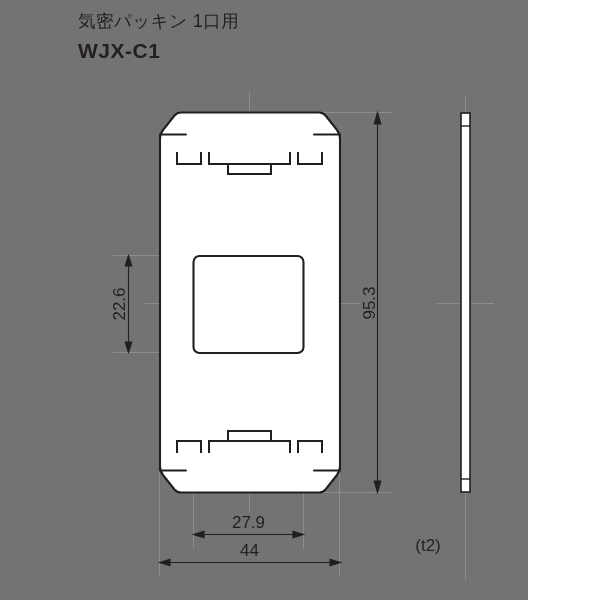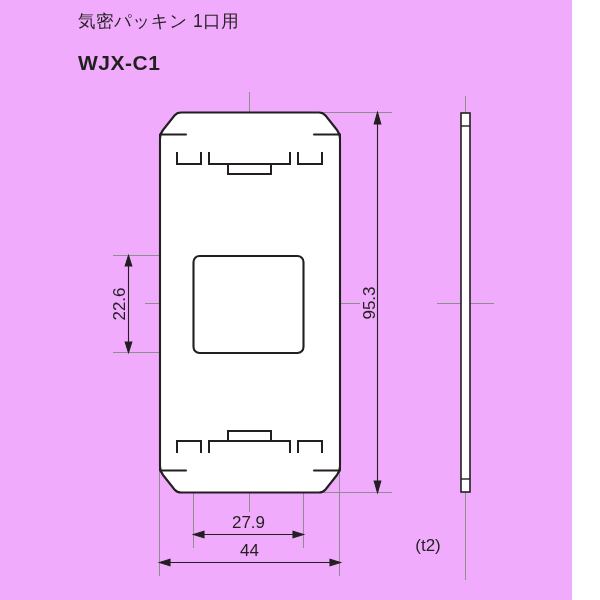--- a/index.html
+++ b/index.html
@@ -11,44 +11,44 @@
   body {
     width: 600px;
     height: 600px;
     font-family: "Liberation Sans", sans-serif;
     color: #1a1a1a;
     overflow: hidden;
     position: relative;
   }
   #page {
     position: relative;
-    width: 572px;
+    width: 528px;
     height: 600px;
-    background: #f0abfc;
+    background: #737373;
   }
   .title-block {
     position: absolute;
     left: 78px;
     top: 8px;
     width: 420px;
   }
   .title-jp {
     font-size: 17.5px;
     letter-spacing: 0.5px;
     line-height: 1.5;
     color: #231f20;
     white-space: pre;
   }
   .title-model {
     font-size: 21px;
     font-weight: bold;
     letter-spacing: 0.5px;
     line-height: 1.4;
     color: #231f20;
-    margin-top: 14px;
+    margin-top: 2px;
     white-space: pre;
   }
   #drawing-svg {
     position: absolute;
     left: 0;
     top: 0;
     width: 600px;
     height: 600px;
     display: block;
   }

